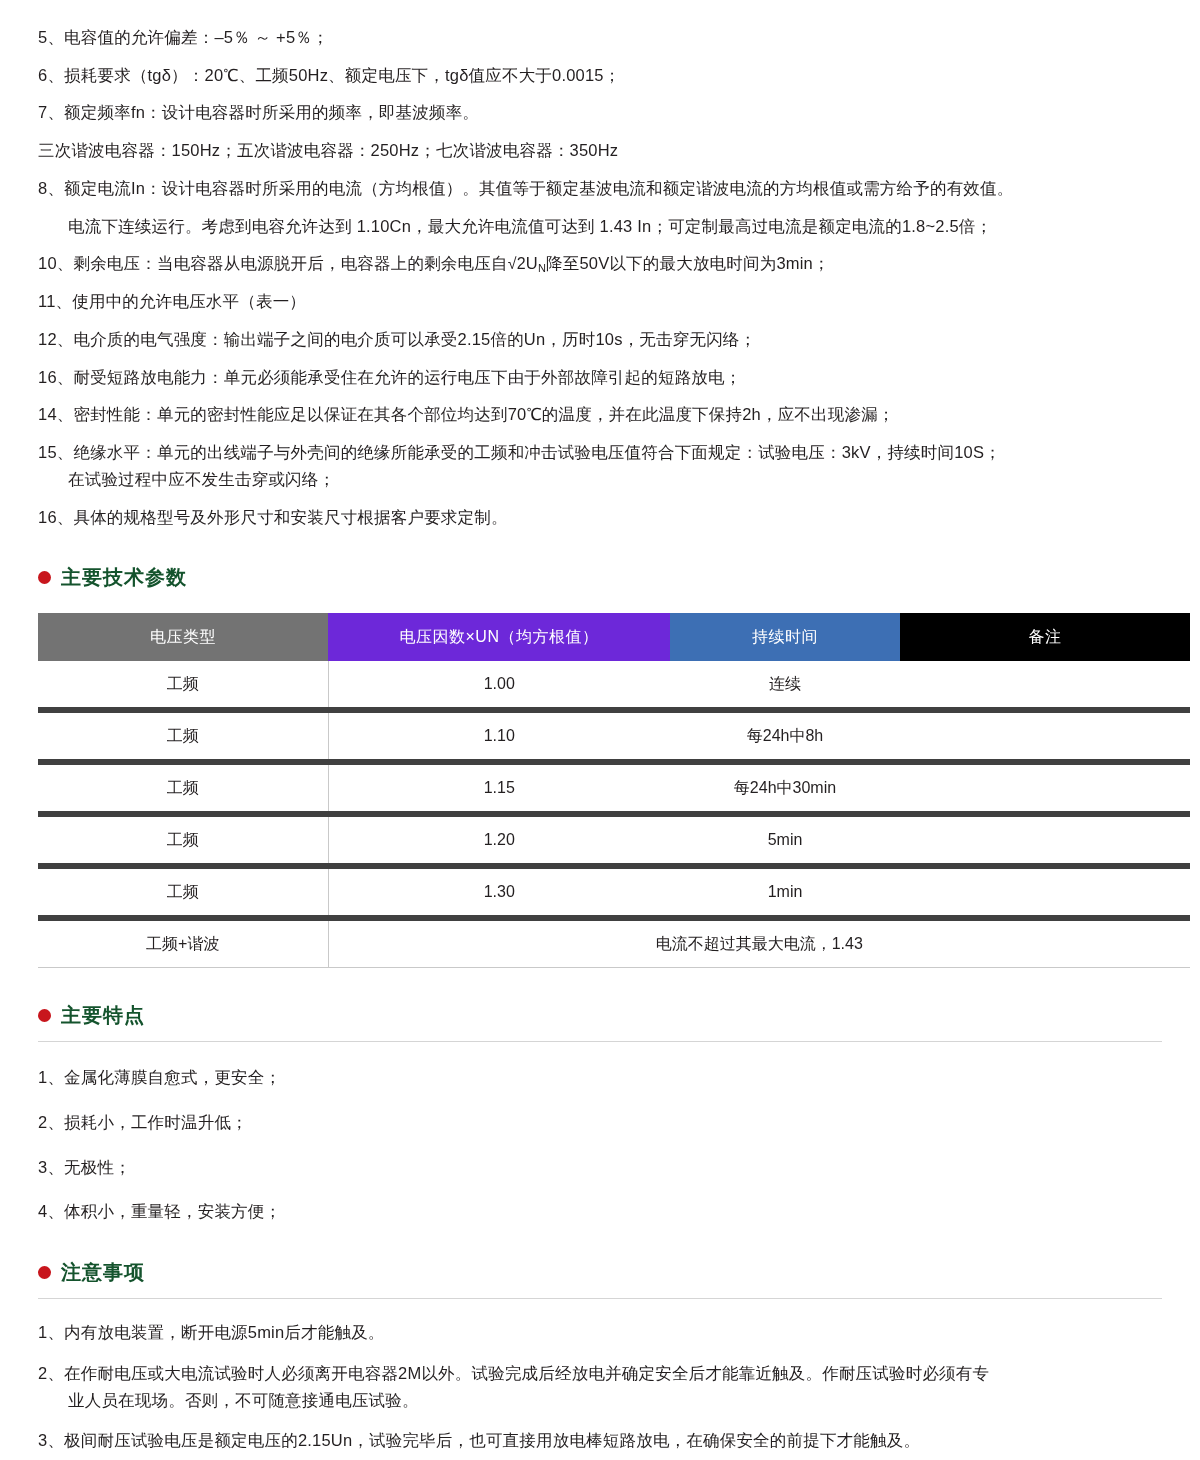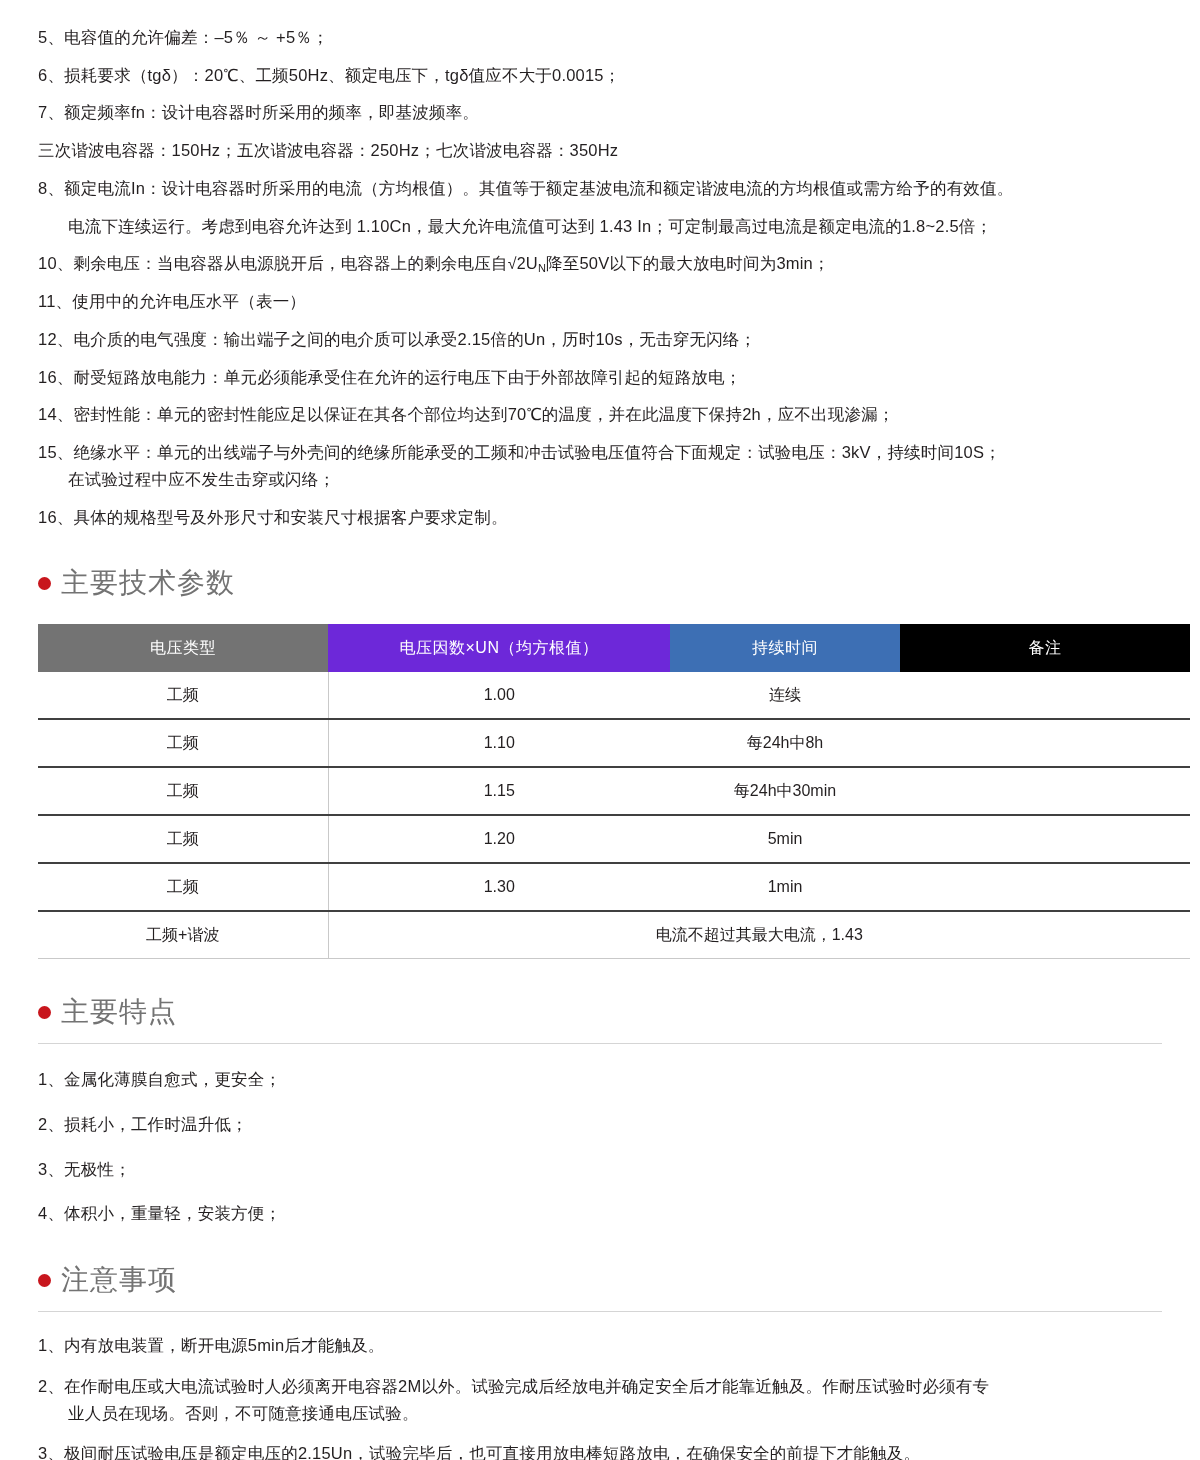--- a/index.html
+++ b/index.html
@@ -52,23 +52,23 @@
   }
   .bullet {
     width: 13px;
     height: 13px;
     border-radius: 50%;
     background: #c8161d;
     flex: 0 0 auto;
     display: inline-block;
   }
   .section-title {
-    font-size: 28px;
-    font-weight: normal;
-    color: #737373;
+    font-size: 20px;
+    font-weight: bold;
+    color: #14532d;
     letter-spacing: 1px;
   }
   .hr {
     height: 1px;
     background: #d5d5d5;
     margin: 12px 28px 0 28px;
   }
   
   table.params {
     width: 1144px;
@@ -85,21 +85,21 @@
     letter-spacing: 0.5px;
   }
   table.params th.c0 { background: #737373; width: 288px; }
   table.params th.c1 { background: #6d28d9; width: 340px; }
   table.params th.c2 { background: #3d6fb4; width: 228px; }
   table.params th.c3 { background: #000000; width: 288px; }
   table.params td {
     font-size: 16px;
     height: 44px;
     text-align: center;
-    border-bottom: 2px solid #404040;
+    border-bottom: 6px solid #404040;
     color: #231f20;
   }
   table.params tr td:first-child {
     border-right: 1px solid #c9c9c9;
   }
   table.params tr.last td {
     border-bottom: 1px solid #c9c9c9;
   }
   table.params tr.last td.merged {
     text-align: center;

